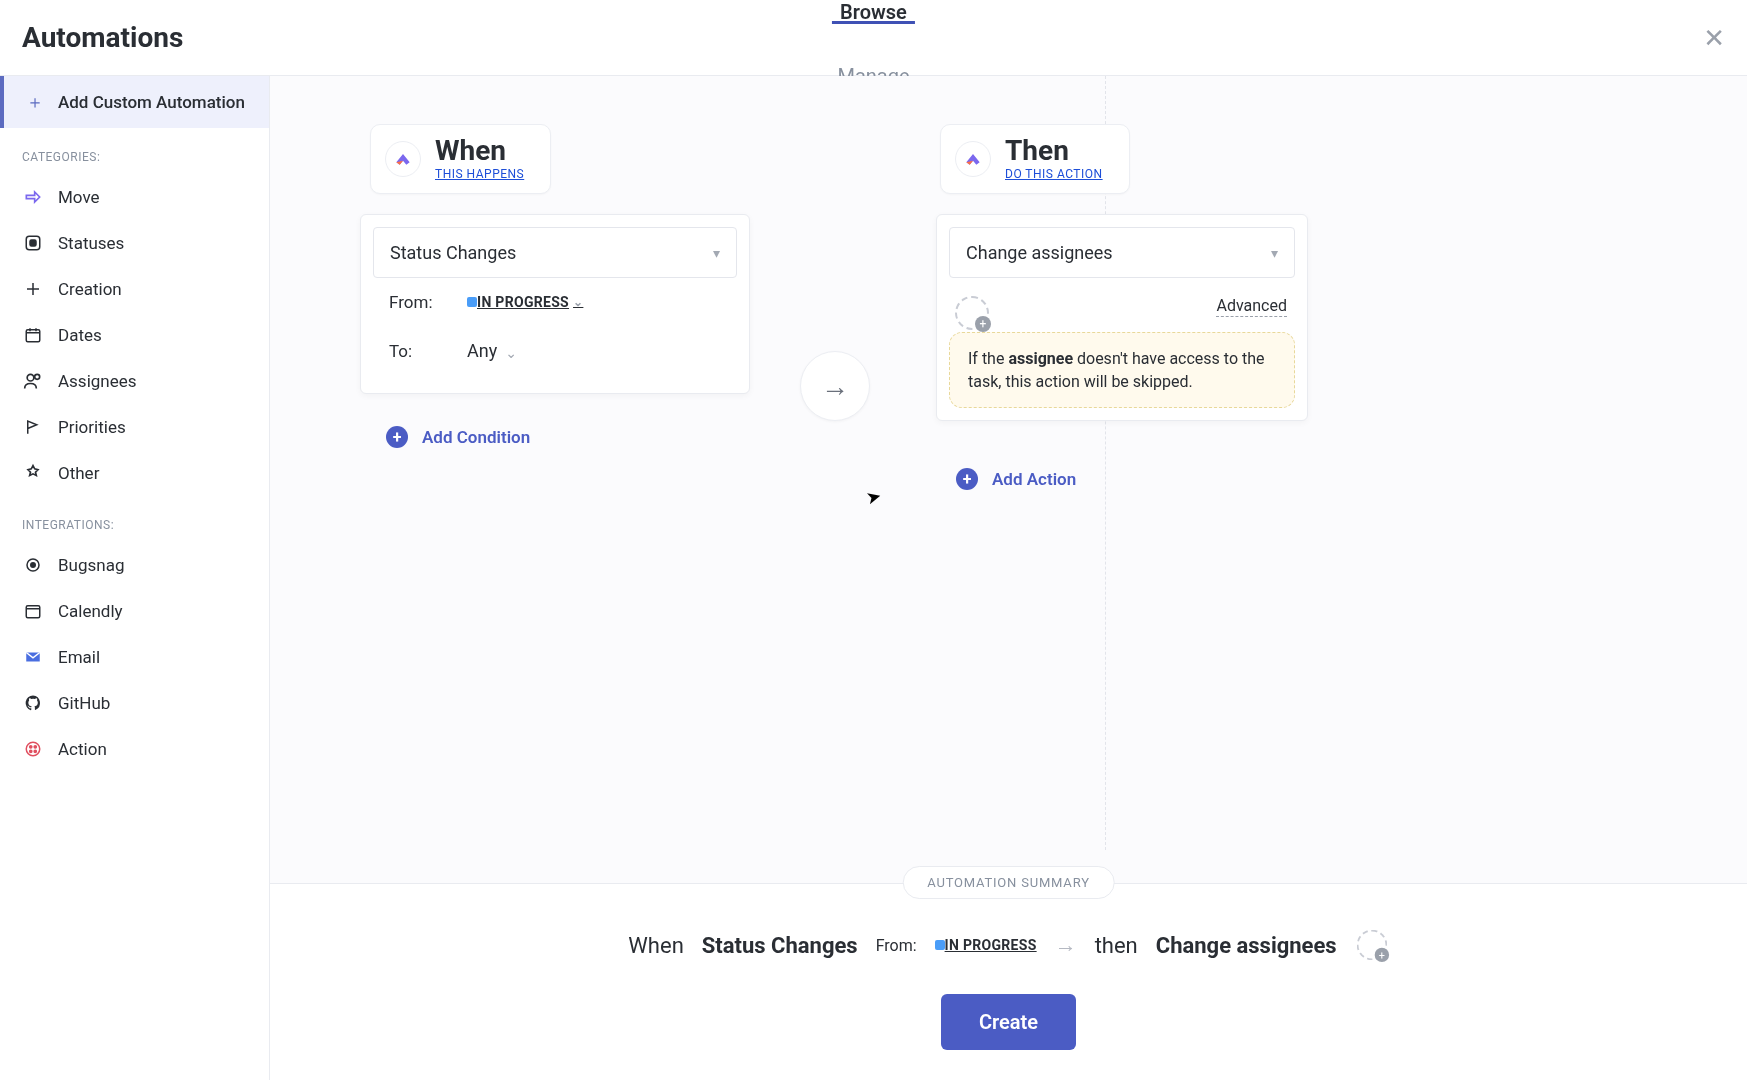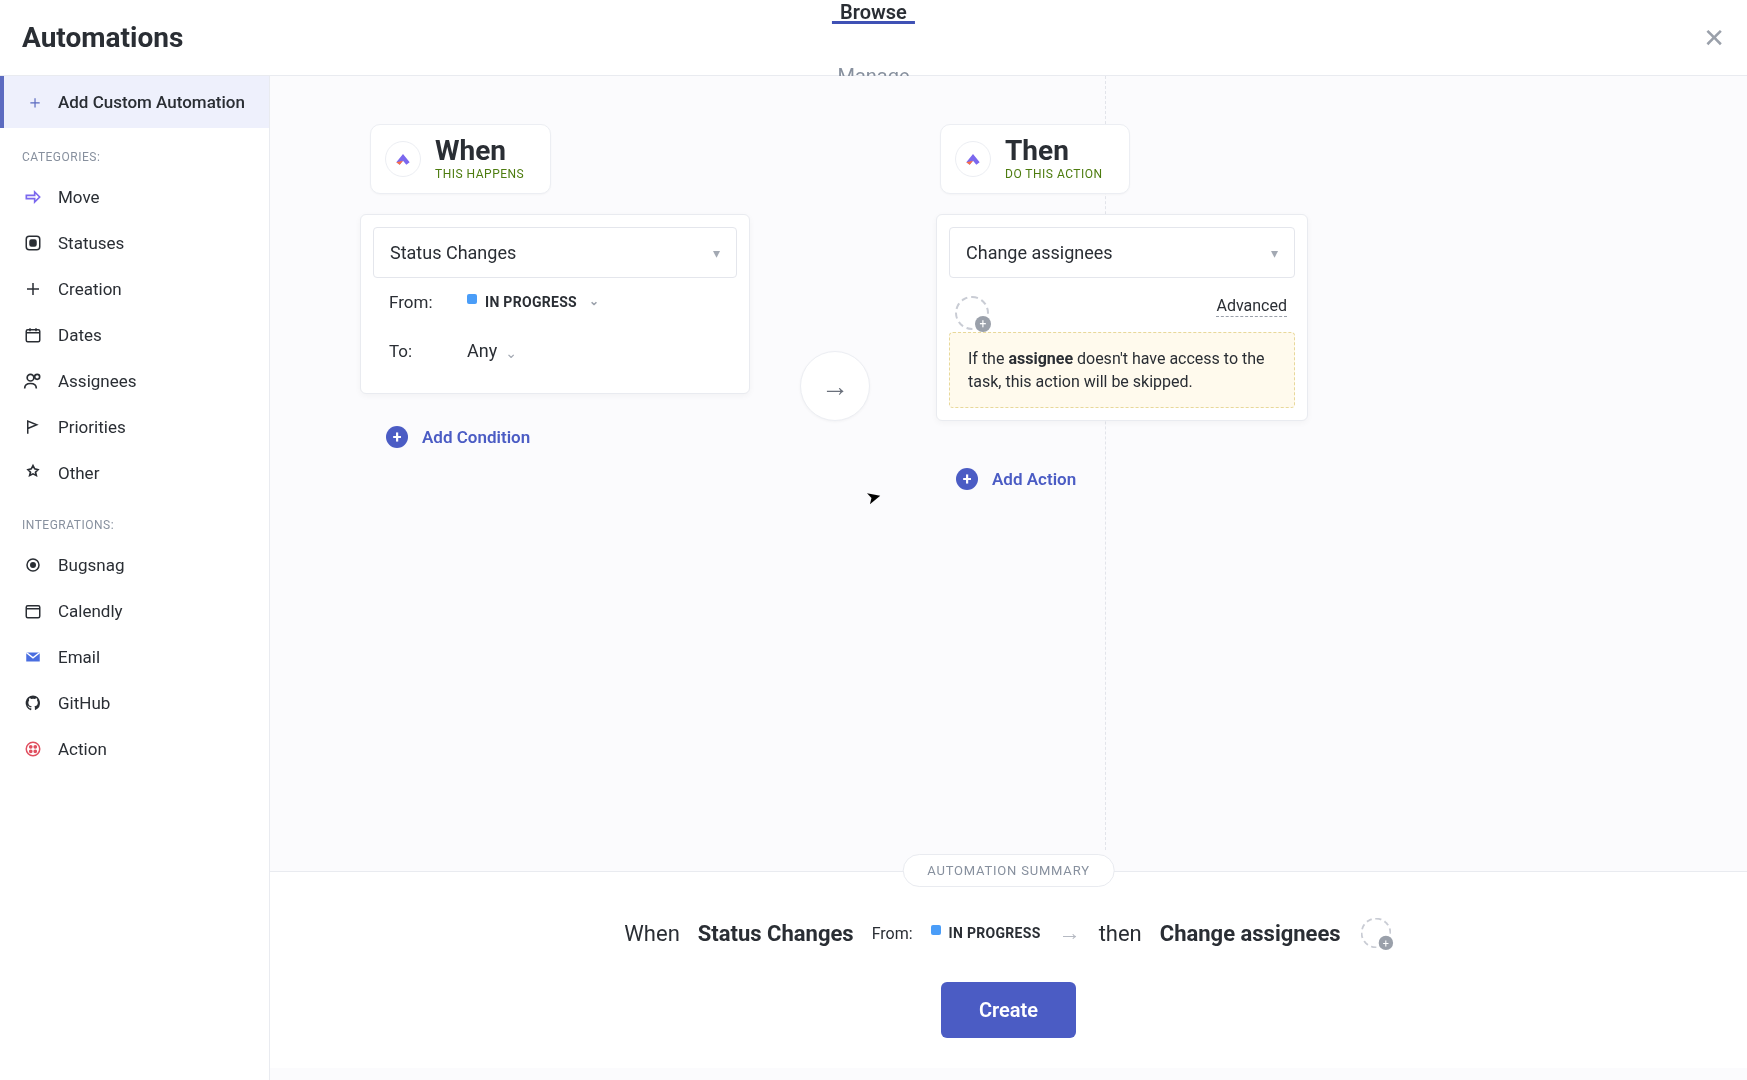--- a/index.html
+++ b/index.html
@@ -151,21 +151,21 @@
     display: flex;
     align-items: center;
     gap: 14px;
     background: #fff;
     border: 1px solid #eceef3;
     border-radius: 10px;
     padding: 12px 26px 12px 14px;
     box-shadow: 0 1px 2px rgba(0,0,0,0.03);
   }
   .step-title { font-size: 28px; font-weight: 700; line-height: 1; }
-  .step-sub { font-size: 12px; color: #4d7c0f; letter-spacing: 0.5px; margin-top: 2px; }
+  .step-sub { font-size: 12px; color: #1d4ed8; letter-spacing: 0.5px; margin-top: 2px; text-decoration: underline; }
   .logo-chip {
     width: 36px; height: 36px; border-radius: 50%;
     display: inline-flex; align-items: center; justify-content: center;
     background: #fff; border: 1px solid #eceef3;
   }
 
   
   .card {
     position: absolute;
     background: #fff;
@@ -184,23 +184,23 @@
     color: #2a2e34;
     cursor: pointer;
     background: #fff;
   }
   .chev { color: #a3a9b3; font-size: 14px; }
 
   .row { display: flex; align-items: center; gap: 24px; padding: 14px 16px; }
   .row-label { font-size: 17px; color: #2a2e34; min-width: 54px; }
 
   .status-pill {
-    display: inline-flex; align-items: flex-start; gap: 8px;
+    display: inline-flex; align-items: center; 
     font-size: 14px; font-weight: 700; letter-spacing: 0.3px;
-    color: #2a2e34; cursor: pointer;
+    color: #2a2e34; cursor: pointer; text-decoration: underline;
   }
   .status-dot { width: 10px; height: 10px; background: #4a9df8; border-radius: 2px; display: inline-block; }
   .status-pill .chev { font-size: 12px; color: #9aa0aa; margin-left: 4px; }
 
   .any-pill { display: inline-flex; align-items: flex-end; gap: 8px; font-size: 18px; cursor: pointer; }
 
   .add-row {
     position: absolute;
     display: flex; align-items: center; gap: 14px;
     color: #4b5cc4; font-size: 17px; font-weight: 600; cursor: pointer;
@@ -231,31 +231,31 @@
   }
 
   .advanced-link {
     color: #2a2e34; font-size: 16px; cursor: pointer;
     border-bottom: 1px dashed #9aa0aa; padding-bottom: 1px;
   }
 
   .warn-box {
     background: #fffaed;
     border: 1px dashed #e8d89a;
-    border-radius: 4px;
+    border-radius: 13px;
     padding: 14px 18px;
     font-size: 16px;
     color: #2a2e34;
     line-height: 1.45;
   }
 
   
   .summary-area {
     position: absolute;
-    left: 0; right: 0; bottom: 12px;
+    left: 0; right: 0; bottom: 0;
     background: #fff;
     border-top: 1px solid #e9ebf0;
     padding-top: 44px;
     padding-bottom: 30px;
     text-align: center;
   }
   .summary-pill {
     position: absolute;
     top: -18px; left: 50%; transform: translateX(-50%);
     background: #fff; border: 1px solid #e9ebf0; border-radius: 20px;

